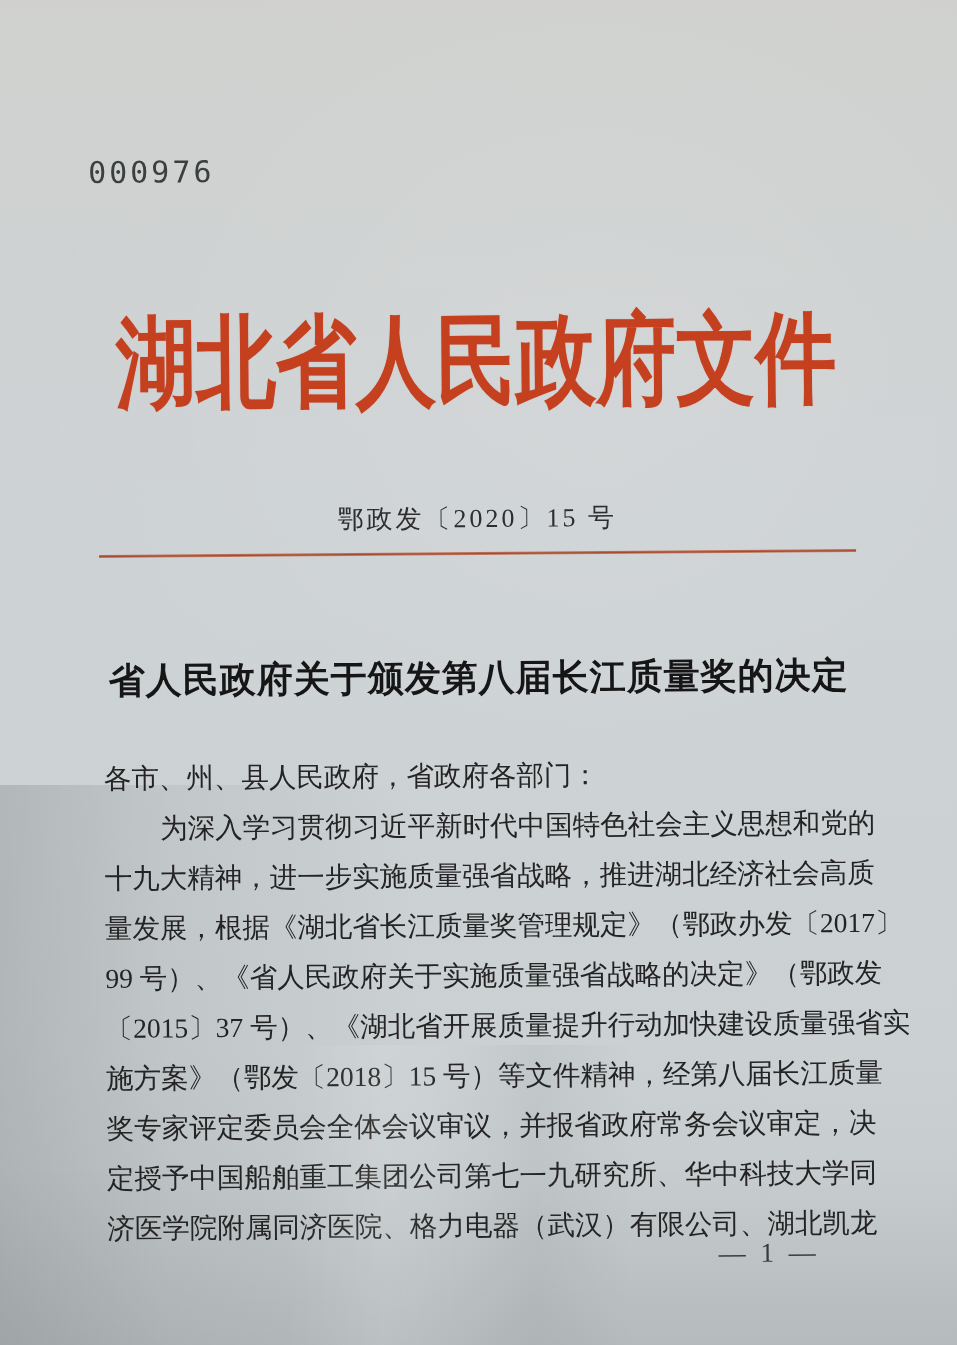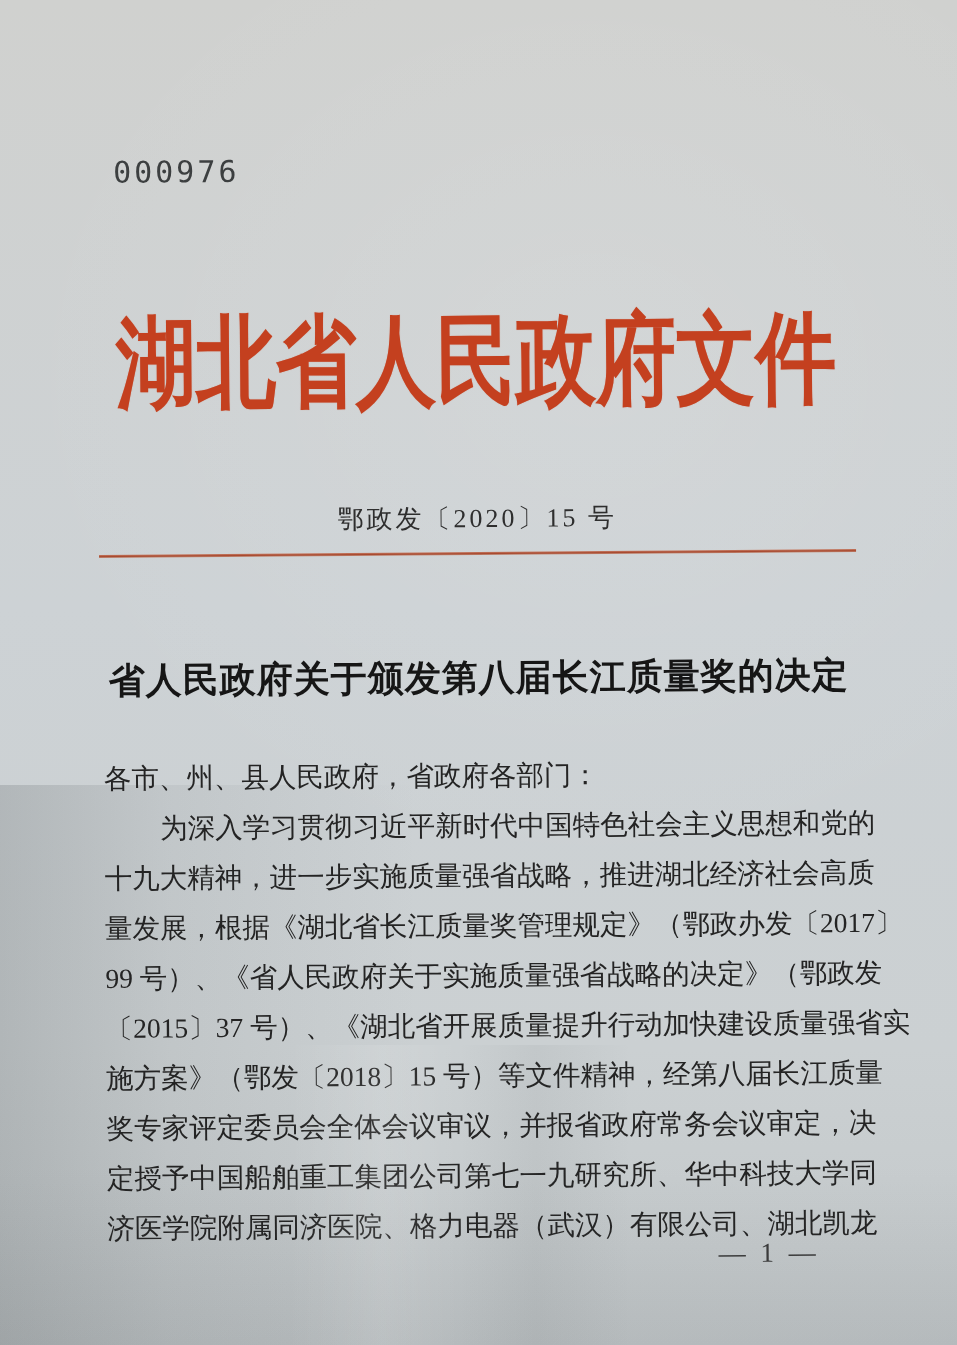--- a/index.html
+++ b/index.html
@@ -36,21 +36,21 @@
     pointer-events:none;
   }
   
   .content{
     position:absolute;inset:0;
     transform:rotate(-0.45deg);
     transform-origin:50% 50%;
     color:var(--ink);
   }
   .serial{
-    position:absolute;top:152px;left:117px;
+    position:absolute;top:152px;left:92px;
     font-family:"DejaVu Sans Mono","Liberation Mono",monospace;
     font-size:30px;letter-spacing:3px;color:#3c3f40;
   }
   .letterhead{
     position:absolute;top:304px;left:0;width:100%;
     text-align:center;
     font-size:100px;line-height:1.15;font-weight:700;
     color:var(--letterhead-red);
     transform:scaleX(0.80);
     transform-origin:50% 50%;

